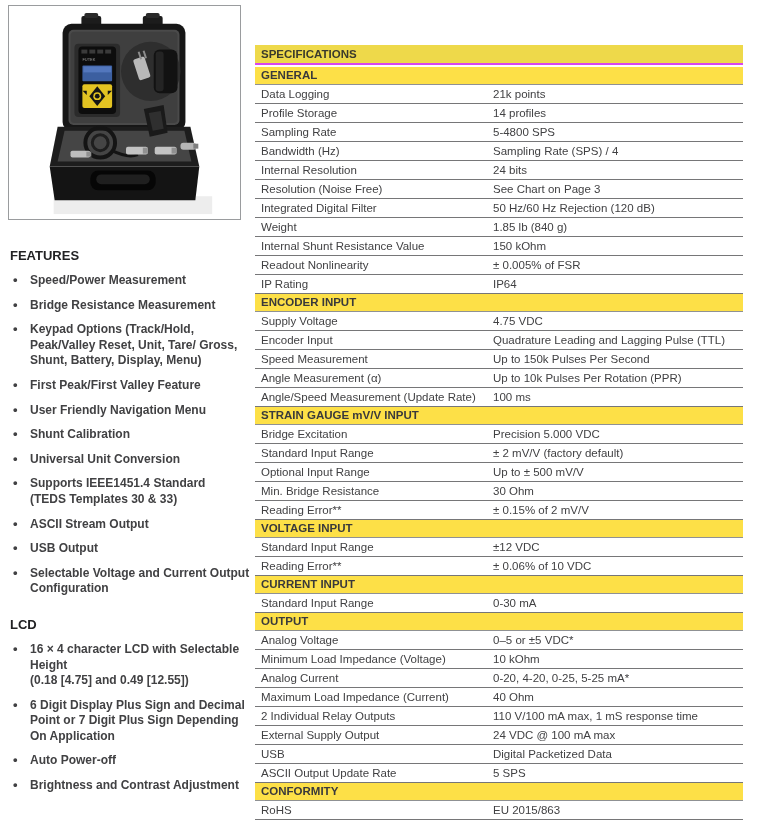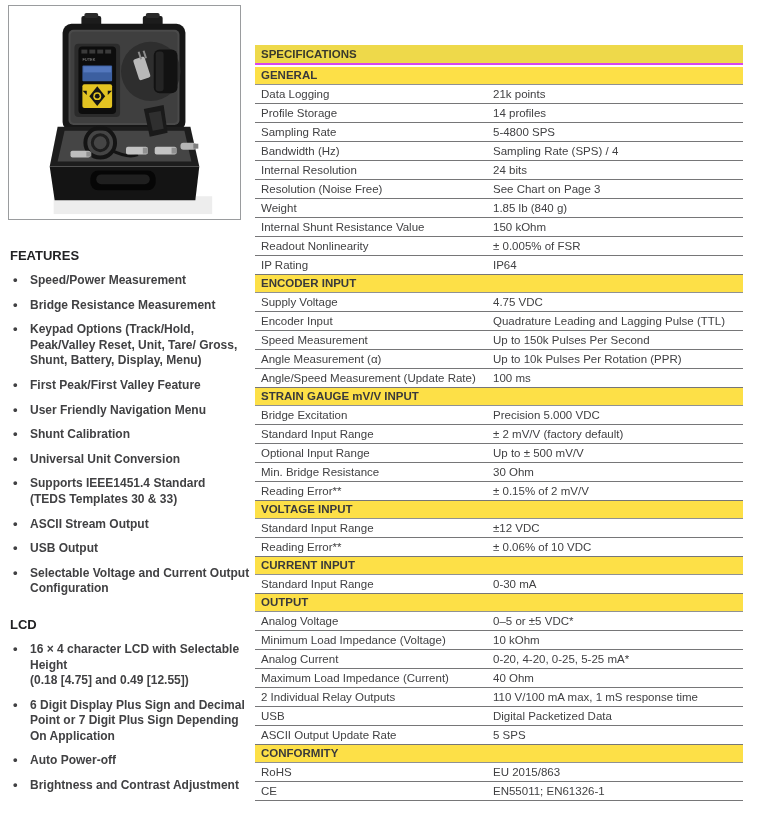--- a/index.html
+++ b/index.html
@@ -172,20 +172,24 @@
         </div>
         <div class="spec-row">
           <div class="cell-label">Internal Resolution</div>
           <div class="cell-value">24 bits</div>
         </div>
         <div class="spec-row">
           <div class="cell-label">Resolution (Noise Free)</div>
           <div class="cell-value">See Chart on Page 3</div>
         </div>
         <div class="spec-row">
+          <div class="cell-label">Integrated Digital Filter</div>
+          <div class="cell-value">50 Hz/60 Hz Rejection (120 dB)</div>
+        </div>
+        <div class="spec-row">
           <div class="cell-label">Weight</div>
           <div class="cell-value">1.85 lb (840 g)</div>
         </div>
         <div class="spec-row">
           <div class="cell-label">Internal Shunt Resistance Value</div>
           <div class="cell-value">150 kOhm</div>
         </div>
         <div class="spec-row">
           <div class="cell-label">Readout Nonlinearity</div>
           <div class="cell-value">± 0.005% of FSR</div>
@@ -265,20 +269,24 @@
         </div>
         <div class="spec-row">
           <div class="cell-label">Maximum Load Impedance (Current)</div>
           <div class="cell-value">40 Ohm</div>
         </div>
         <div class="spec-row">
           <div class="cell-label">2 Individual Relay Outputs</div>
           <div class="cell-value">110 V/100 mA max, 1 mS response time</div>
         </div>
         <div class="spec-row">
+          <div class="cell-label">External Supply Output</div>
+          <div class="cell-value">24 VDC @ 100 mA max</div>
+        </div>
+        <div class="spec-row">
           <div class="cell-label">USB</div>
           <div class="cell-value">Digital Packetized Data</div>
         </div>
         <div class="spec-row">
           <div class="cell-label">ASCII Output Update Rate</div>
           <div class="cell-value">5 SPS</div>
         </div>
         <div class="section-header">CONFORMITY</div>
         <div class="spec-row">
           <div class="cell-label">RoHS</div>

